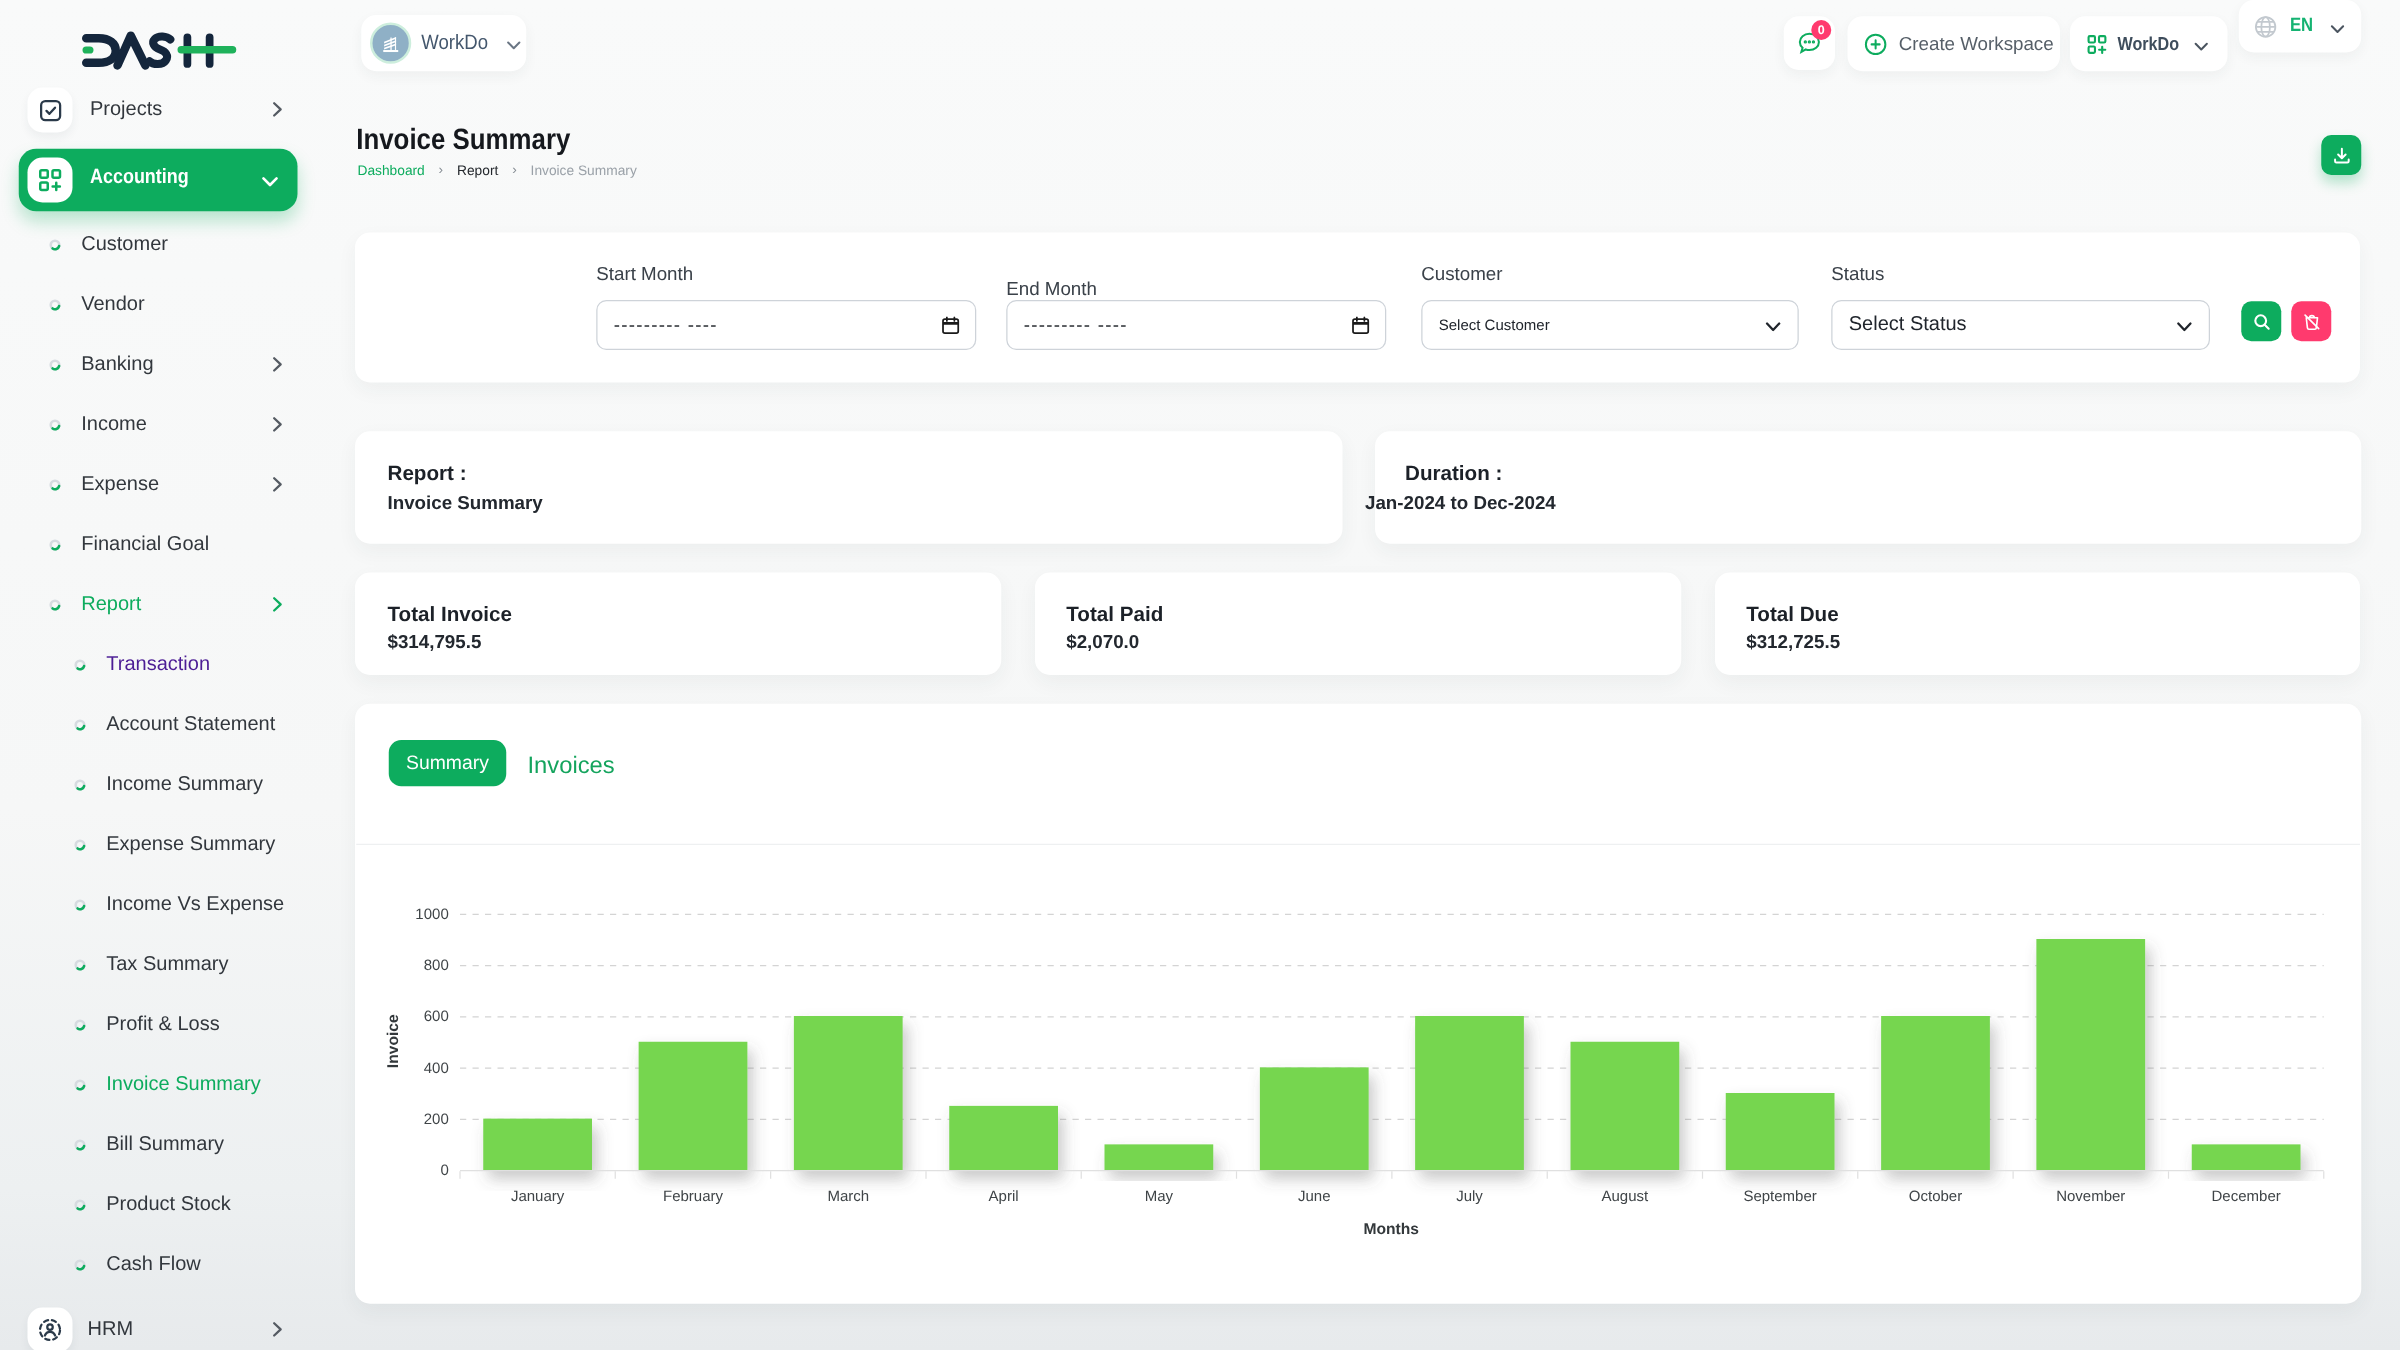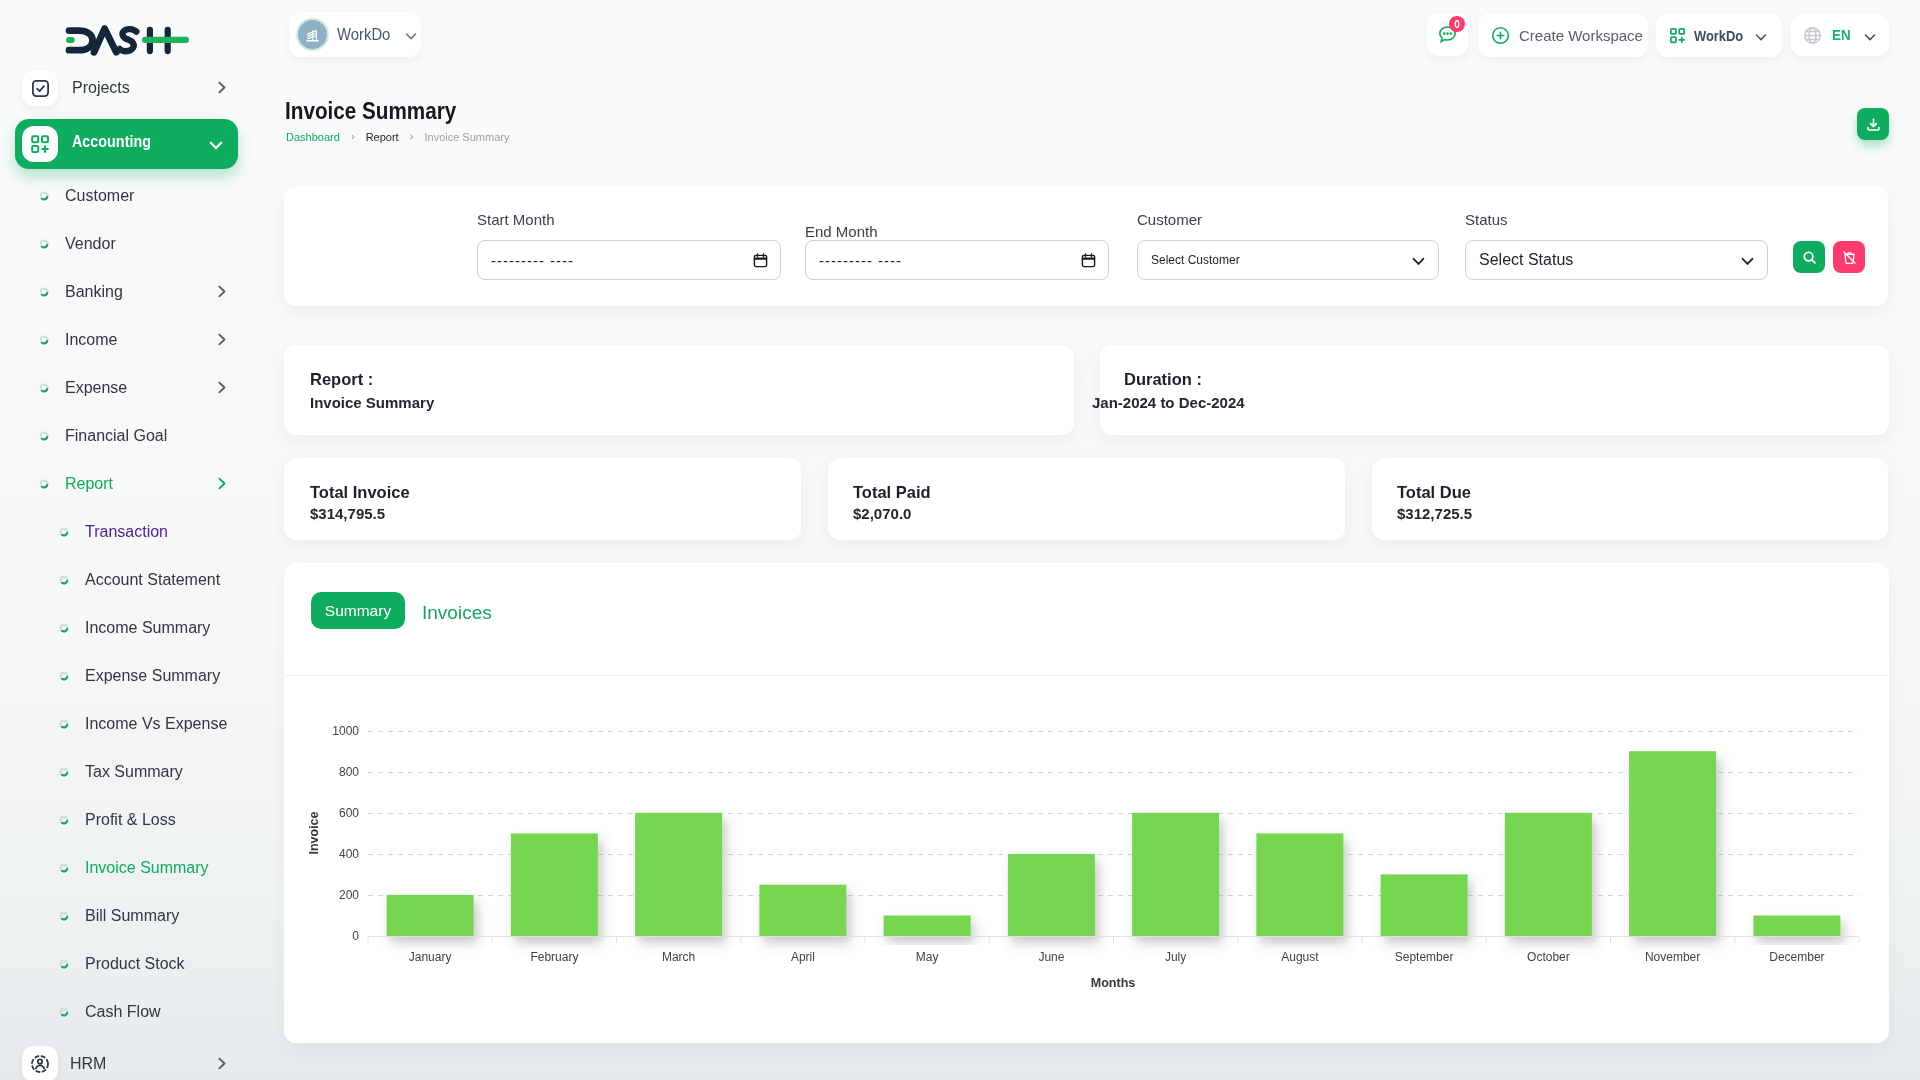--- a/index.html
+++ b/index.html
@@ -218,21 +218,21 @@
       <rect x="12" y="2.2" width="6" height="6" rx="1.2"></rect>
       <rect x="2.2" y="12" width="6" height="6" rx="1.2"></rect>
       <path d="M15 12.2 V18 M12.1 15.1 H17.9" stroke-linecap="round"></path>
     </svg>
   <div style="margin-left:8px;font-size:15px;color:#3e4d5c;font-weight:bold;transform:scaleX(.86);transform-origin:left center">WorkDo</div>
   <svg class="chev" style="left:99px;top:18px" width="12" height="12" viewBox="0 0 12 12" fill="none" stroke="#4b5560" stroke-width="1.6" stroke-linecap="round" stroke-linejoin="round">
       <path d="M1.5 4 L6 8.6 L10.5 4"></path>
     </svg>
 </div>
 
-<div class="hbtn" style="left:1791px;top:14px;width:98px;height:42px;">
+<div class="hbtn" style="left:1791px;top:0;width:98px;height:42px;">
   <svg style="margin-left:12px" width="19" height="19" viewBox="0 0 20 20" fill="none" stroke="#c3c9cf" stroke-width="1.5">
       <circle cx="10" cy="10" r="8.2"></circle>
       <ellipse cx="10" cy="10" rx="3.6" ry="8.2"></ellipse>
       <path d="M2 10 H18 M3 5.8 H17 M3 14.2 H17"></path>
     </svg>
   <div style="margin-left:10px;font-size:15.5px;color:#15b372;font-weight:bold;transform:scaleX(.86);transform-origin:left center">EN</div>
   <svg class="chev" style="left:73px;top:16.5px" width="12" height="12" viewBox="0 0 12 12" fill="none" stroke="#4b5560" stroke-width="1.6" stroke-linecap="round" stroke-linejoin="round">
       <path d="M1.5 4 L6 8.6 L10.5 4"></path>
     </svg>
 </div>

